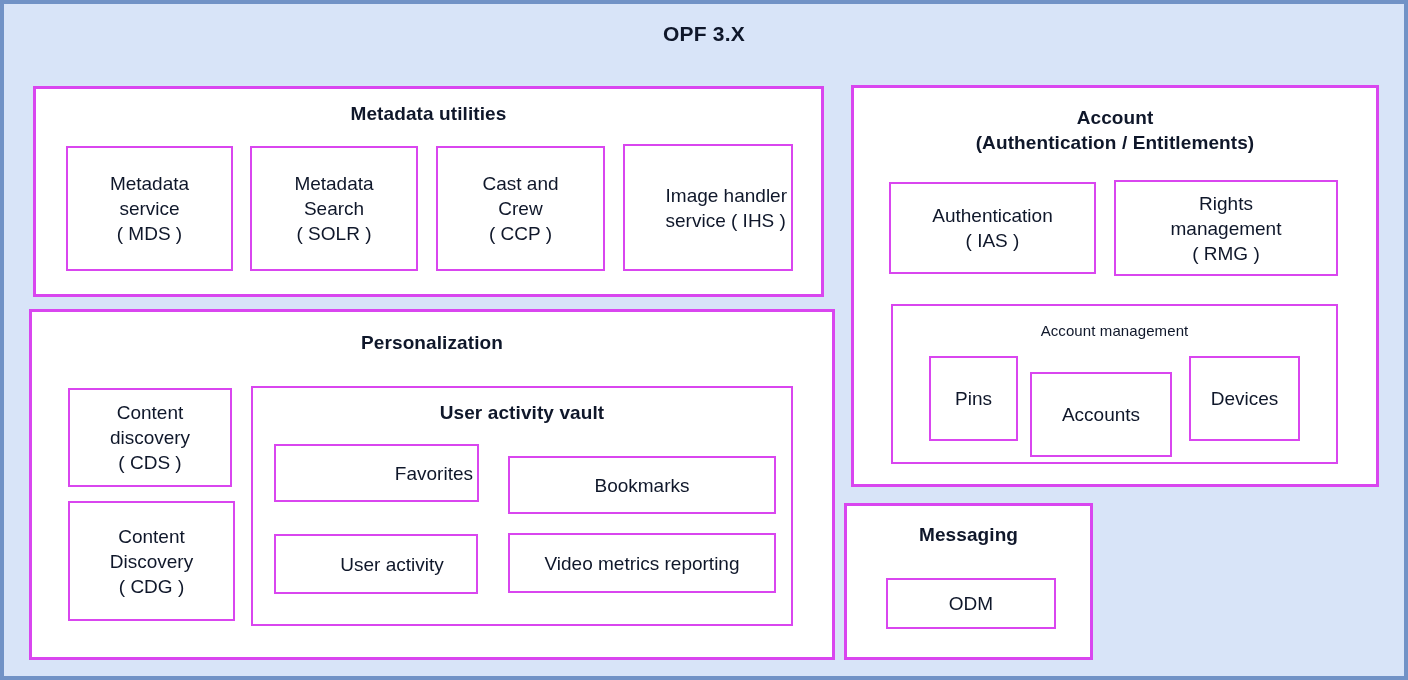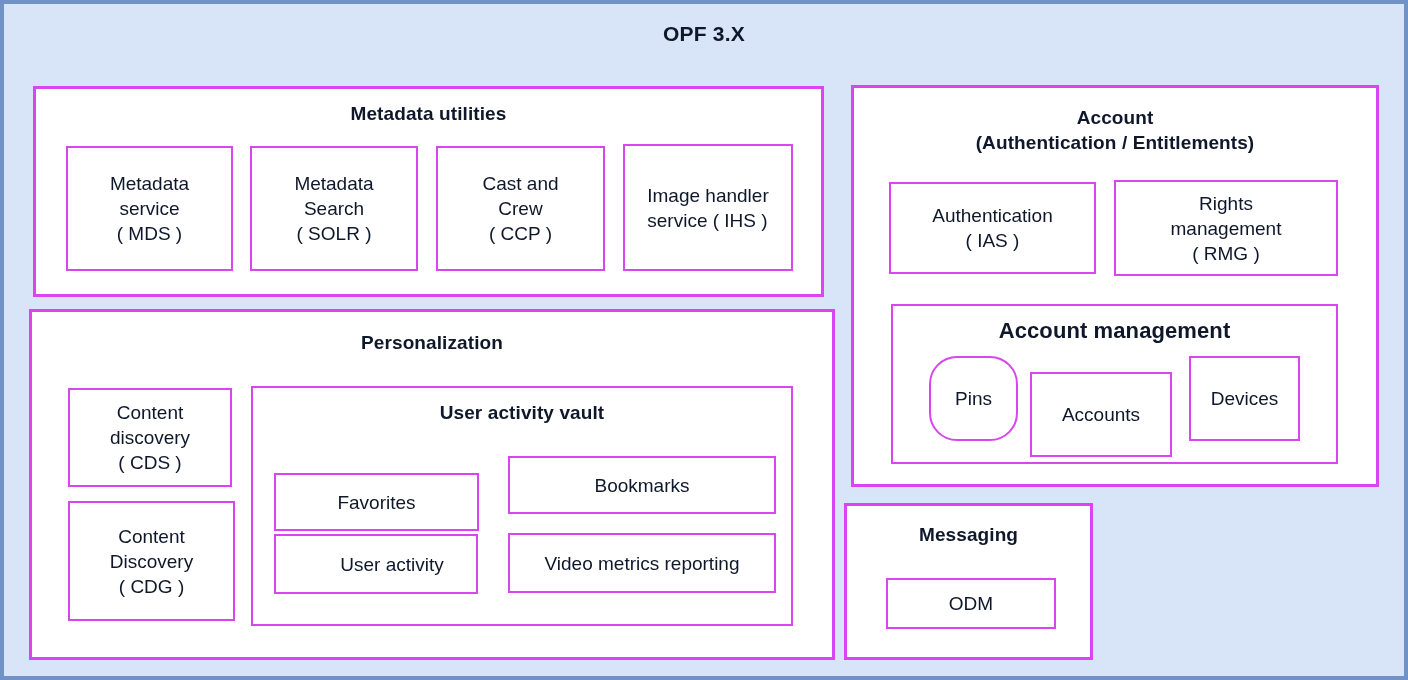--- a/index.html
+++ b/index.html
@@ -34,39 +34,39 @@
     position: absolute;
     left: 0;
     right: 0;
     text-align: center;
     font-weight: bold;
     font-size: 19px;
     line-height: 25px;
     letter-spacing: 0.1px;
   }
   .title.plain {
-    font-weight: bold;
-    font-size: 22px;
+    font-weight: normal;
+    font-size: 15px;
   }
 
   
   .leaf {
     display: flex;
     align-items: center;
     justify-content: center;
     text-align: center;
     padding: 2px 4px;
   }
   .leaf .lbl {
     font-size: 19px;
     line-height: 25px;
     white-space: pre-line;
   }
   .leaf.left-text {
-    justify-content: center;
+    justify-content: flex-end;
     text-align: left;
   }
 
   
   #diagram-title {
     position: absolute;
     top: 18px;
     left: 0;
     right: 0;
     text-align: center;
@@ -87,32 +87,32 @@
   #solr{ left: 214px; top: 57px; width: 168px; height: 125px; }
   #ccp { left: 400px; top: 57px; width: 169px; height: 125px; }
   #ihs { left: 587px; top: 55px; width: 170px; height: 127px; }
 
   
   #cds { left: 36px;  top: 76px;  width: 164px; height: 99px; }
   #cdg { left: 36px;  top: 189px; width: 167px; height: 120px; }
   #uav { left: 219px; top: 74px;  width: 542px; height: 240px; }
 
   
-  #favorites { left: 21px;  top: 85px;  width: 205px; height: 58px; }
+  #favorites { left: 21px;  top: 56px;  width: 205px; height: 58px; justify-content: flex-end; }
   #bookmarks { left: 255px; top: 68px;  width: 268px; height: 58px; align-items: center; }
   #useractivity { left: 21px; top: 146px; width: 204px; height: 60px; padding-left: 36px; }
   #videometrics { left: 255px;top: 145px; width: 268px; height: 60px; }
 
   
   #ias { left: 35px;  top: 94px;  width: 207px; height: 92px; }
   #rmg { left: 260px; top: 92px;  width: 224px; height: 96px; }
   #acct-mgmt { left: 37px; top: 216px; width: 447px; height: 160px; }
 
   
-  #pins     { left: 36px;  top: 50px; width: 89px;  height: 85px; border-radius: 28px; }
+  #pins     { left: 36px;  top: 50px; width: 89px;  height: 85px; }
   #accounts { left: 137px; top: 66px; width: 142px; height: 85px; }
   #devices  { left: 296px; top: 50px; width: 111px; height: 85px; }
 
   
   #odm  { left: 39px; top: 72px; width: 170px; height: 51px; }
   #cdvr { left: 42px; top: 67px; width: 165px; height: 50px; }
 </style>
 </head>
 <body>
 

